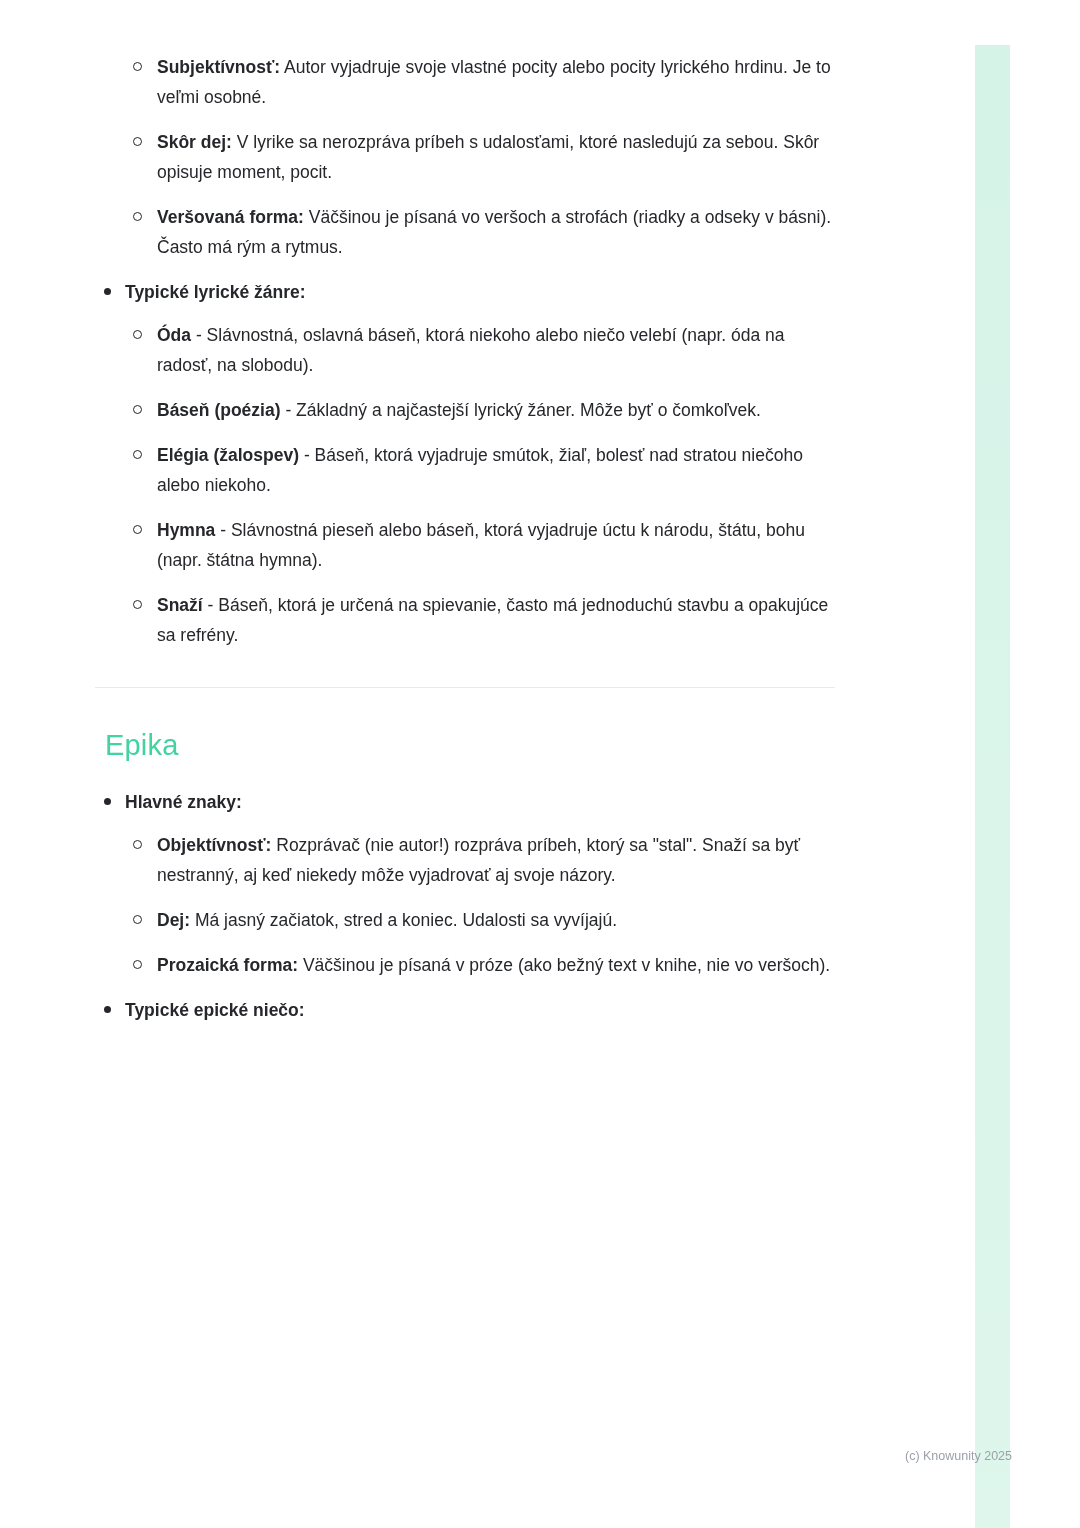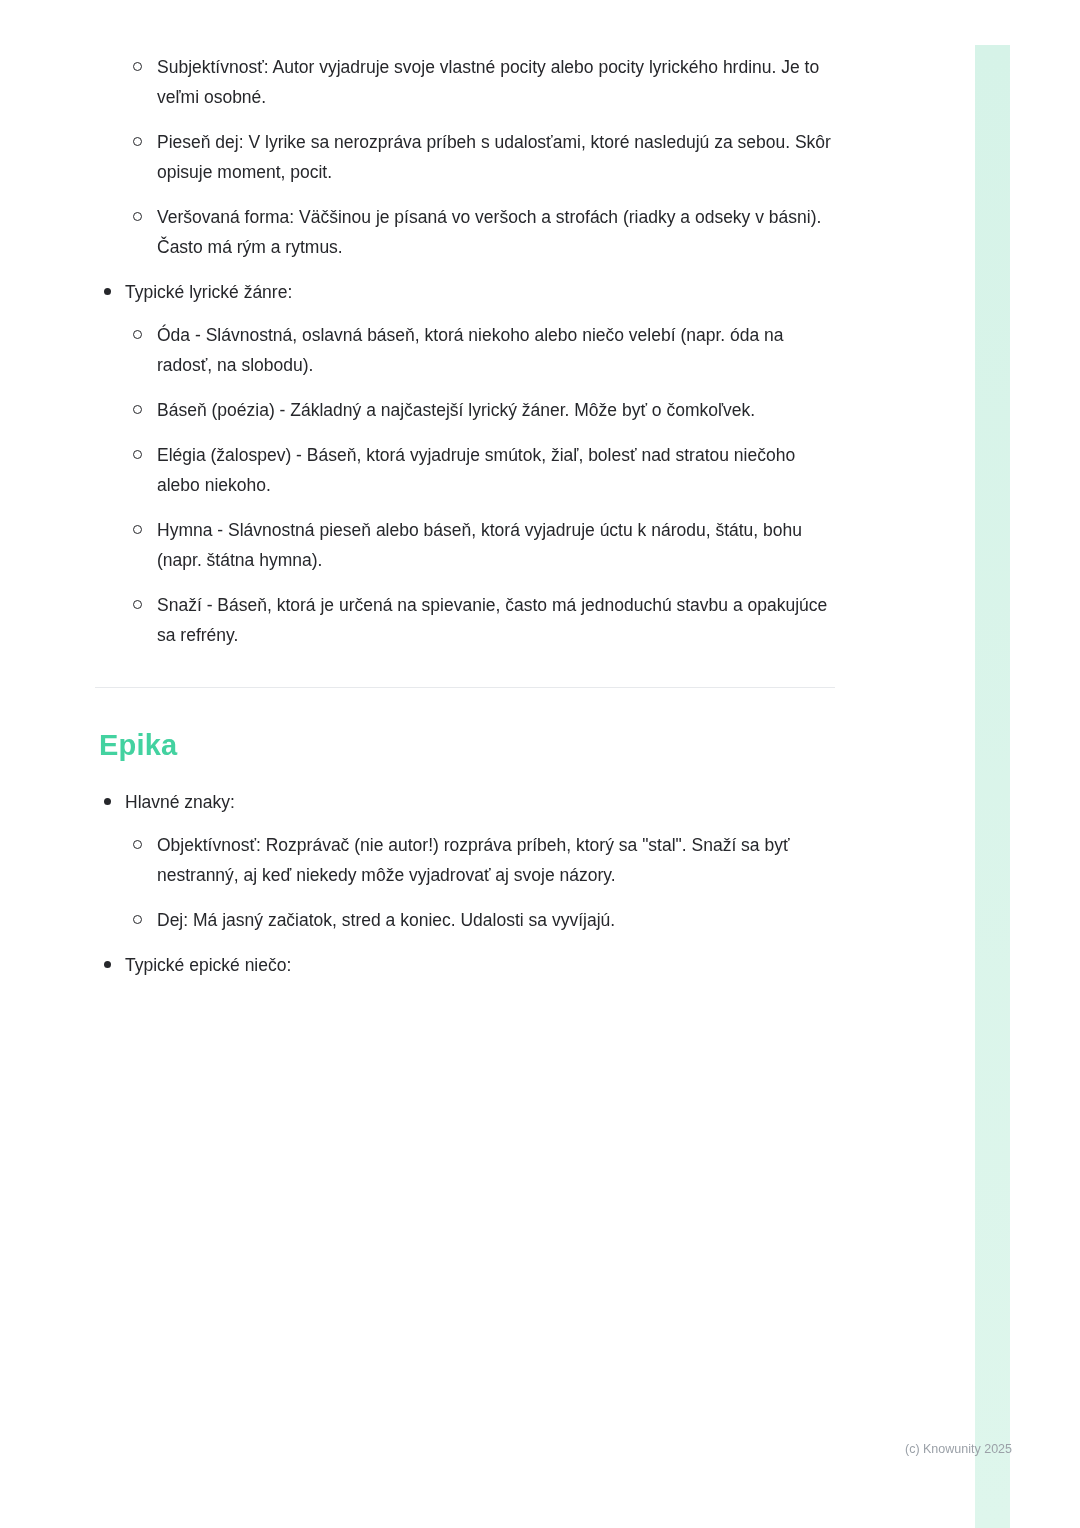--- a/index.html
+++ b/index.html
@@ -36,56 +36,56 @@
   .l2 > li { padding-left:32px; margin-bottom:15px; }
   .m-circle {
     position:absolute; left:8px; top:10px;
     width:9px; height:9px; border-radius:50%;
     border:1.6px solid #26272b; background:transparent;
   }
 
   .l2.standalone { margin-left:30px; margin-bottom:12px; }
   .l1 > li > ul.l2 { margin-top:13px; margin-bottom:-3px; }
 
-  b { font-weight:400; }
+  b { font-weight:700; }
   i.example { font-style:italic; }
 
   hr.divider {
     border:0; border-top:1px solid #e7e9ec;
     margin:40px 0 0 0;
   }
 
   h2.section-heading {
-    margin:40px 0 25px 4px;
-    font-size:29px; line-height:34px; font-weight:700;
+    margin:40px 0 25px 10px;
+    font-size:29px; line-height:34px; font-weight:400;
     color:#43d2a0;
     letter-spacing:0.2px;
   }
 
   .footer-credit {
-    position:absolute; right:68px; bottom:71px;
+    position:absolute; right:68px; bottom:64px;
     font-size:12.5px; color:#9ba1a8; line-height:15px;
   }
 </style>
 </head>
 <body>
 
 <div class="stripe"></div>
 
 <div class="content">
 
   <ul class="l2 standalone">
     <li>
       <span class="m-circle"></span>
       <b>Subjektívnosť:</b>
       <span>Autor vyjadruje svoje vlastné pocity alebo pocity lyrického hrdinu. Je to veľmi osobné.</span>
     </li>
     <li>
       <span class="m-circle"></span>
-      <b>Pieseň dej:</b>
+      <b>Skôr dej:</b>
       <span>V lyrike sa nerozpráva príbeh s udalosťami, ktoré nasledujú za sebou. Skôr opisuje moment, pocit.</span>
     </li>
     <li>
       <span class="m-circle"></span>
       <b>Veršovaná forma:</b>
       <span>Väčšinou je písaná vo veršoch a strofách (riadky a odseky v básni). Často má rým a rytmus.</span>
     </li>
   </ul>
 
   <ul class="l1">
@@ -136,20 +136,25 @@
         <li>
           <span class="m-circle"></span>
           <b>Objektívnosť:</b>
           <span>Rozprávač (nie autor!) rozpráva príbeh, ktorý sa "stal". Snaží sa byť nestranný, aj keď niekedy môže vyjadrovať aj svoje názory.</span>
         </li>
         <li>
           <span class="m-circle"></span>
           <b>Dej:</b>
           <span>Má jasný začiatok, stred a koniec. Udalosti sa vyvíjajú.</span>
         </li>
+        <li>
+          <span class="m-circle"></span>
+          <b>Prozaická forma:</b>
+          <span>Väčšinou je písaná v próze (ako bežný text v knihe, nie vo veršoch).</span>
+        </li>
       </ul>
     </li>
 
     <li>
       <span class="m-disc"></span>
       <b>Typické epické niečo:</b>
     </li>
   </ul>
 
 </div>

